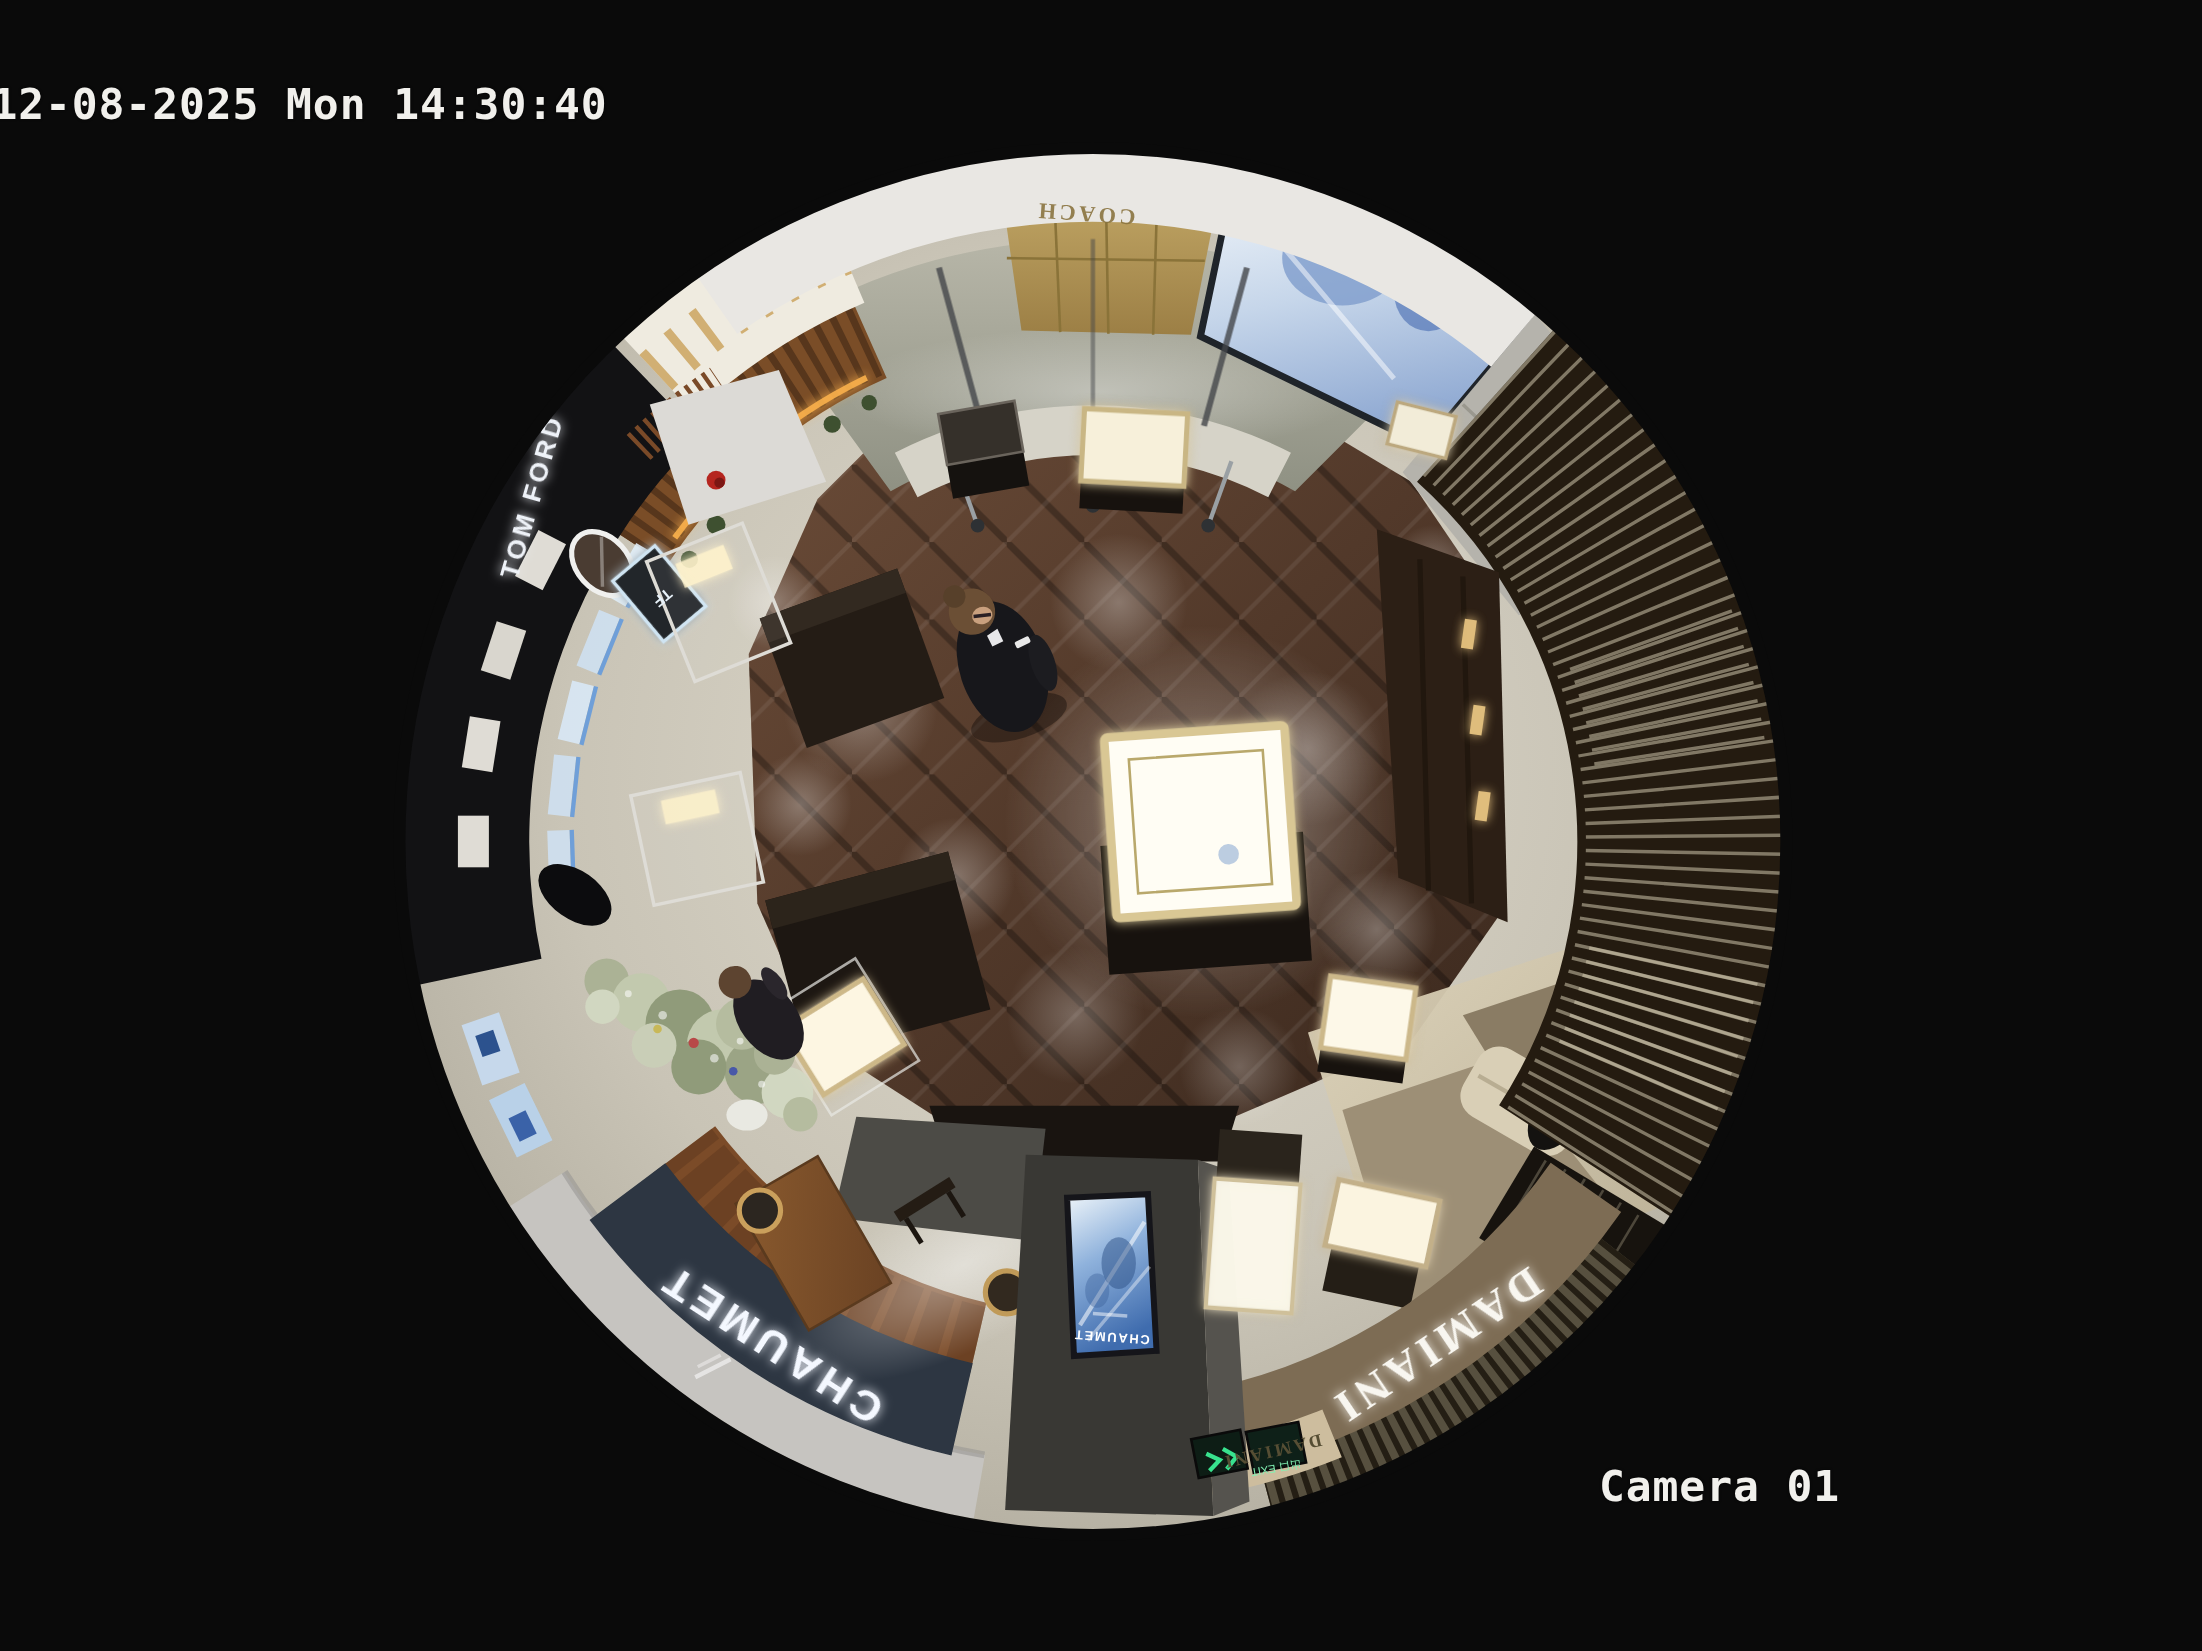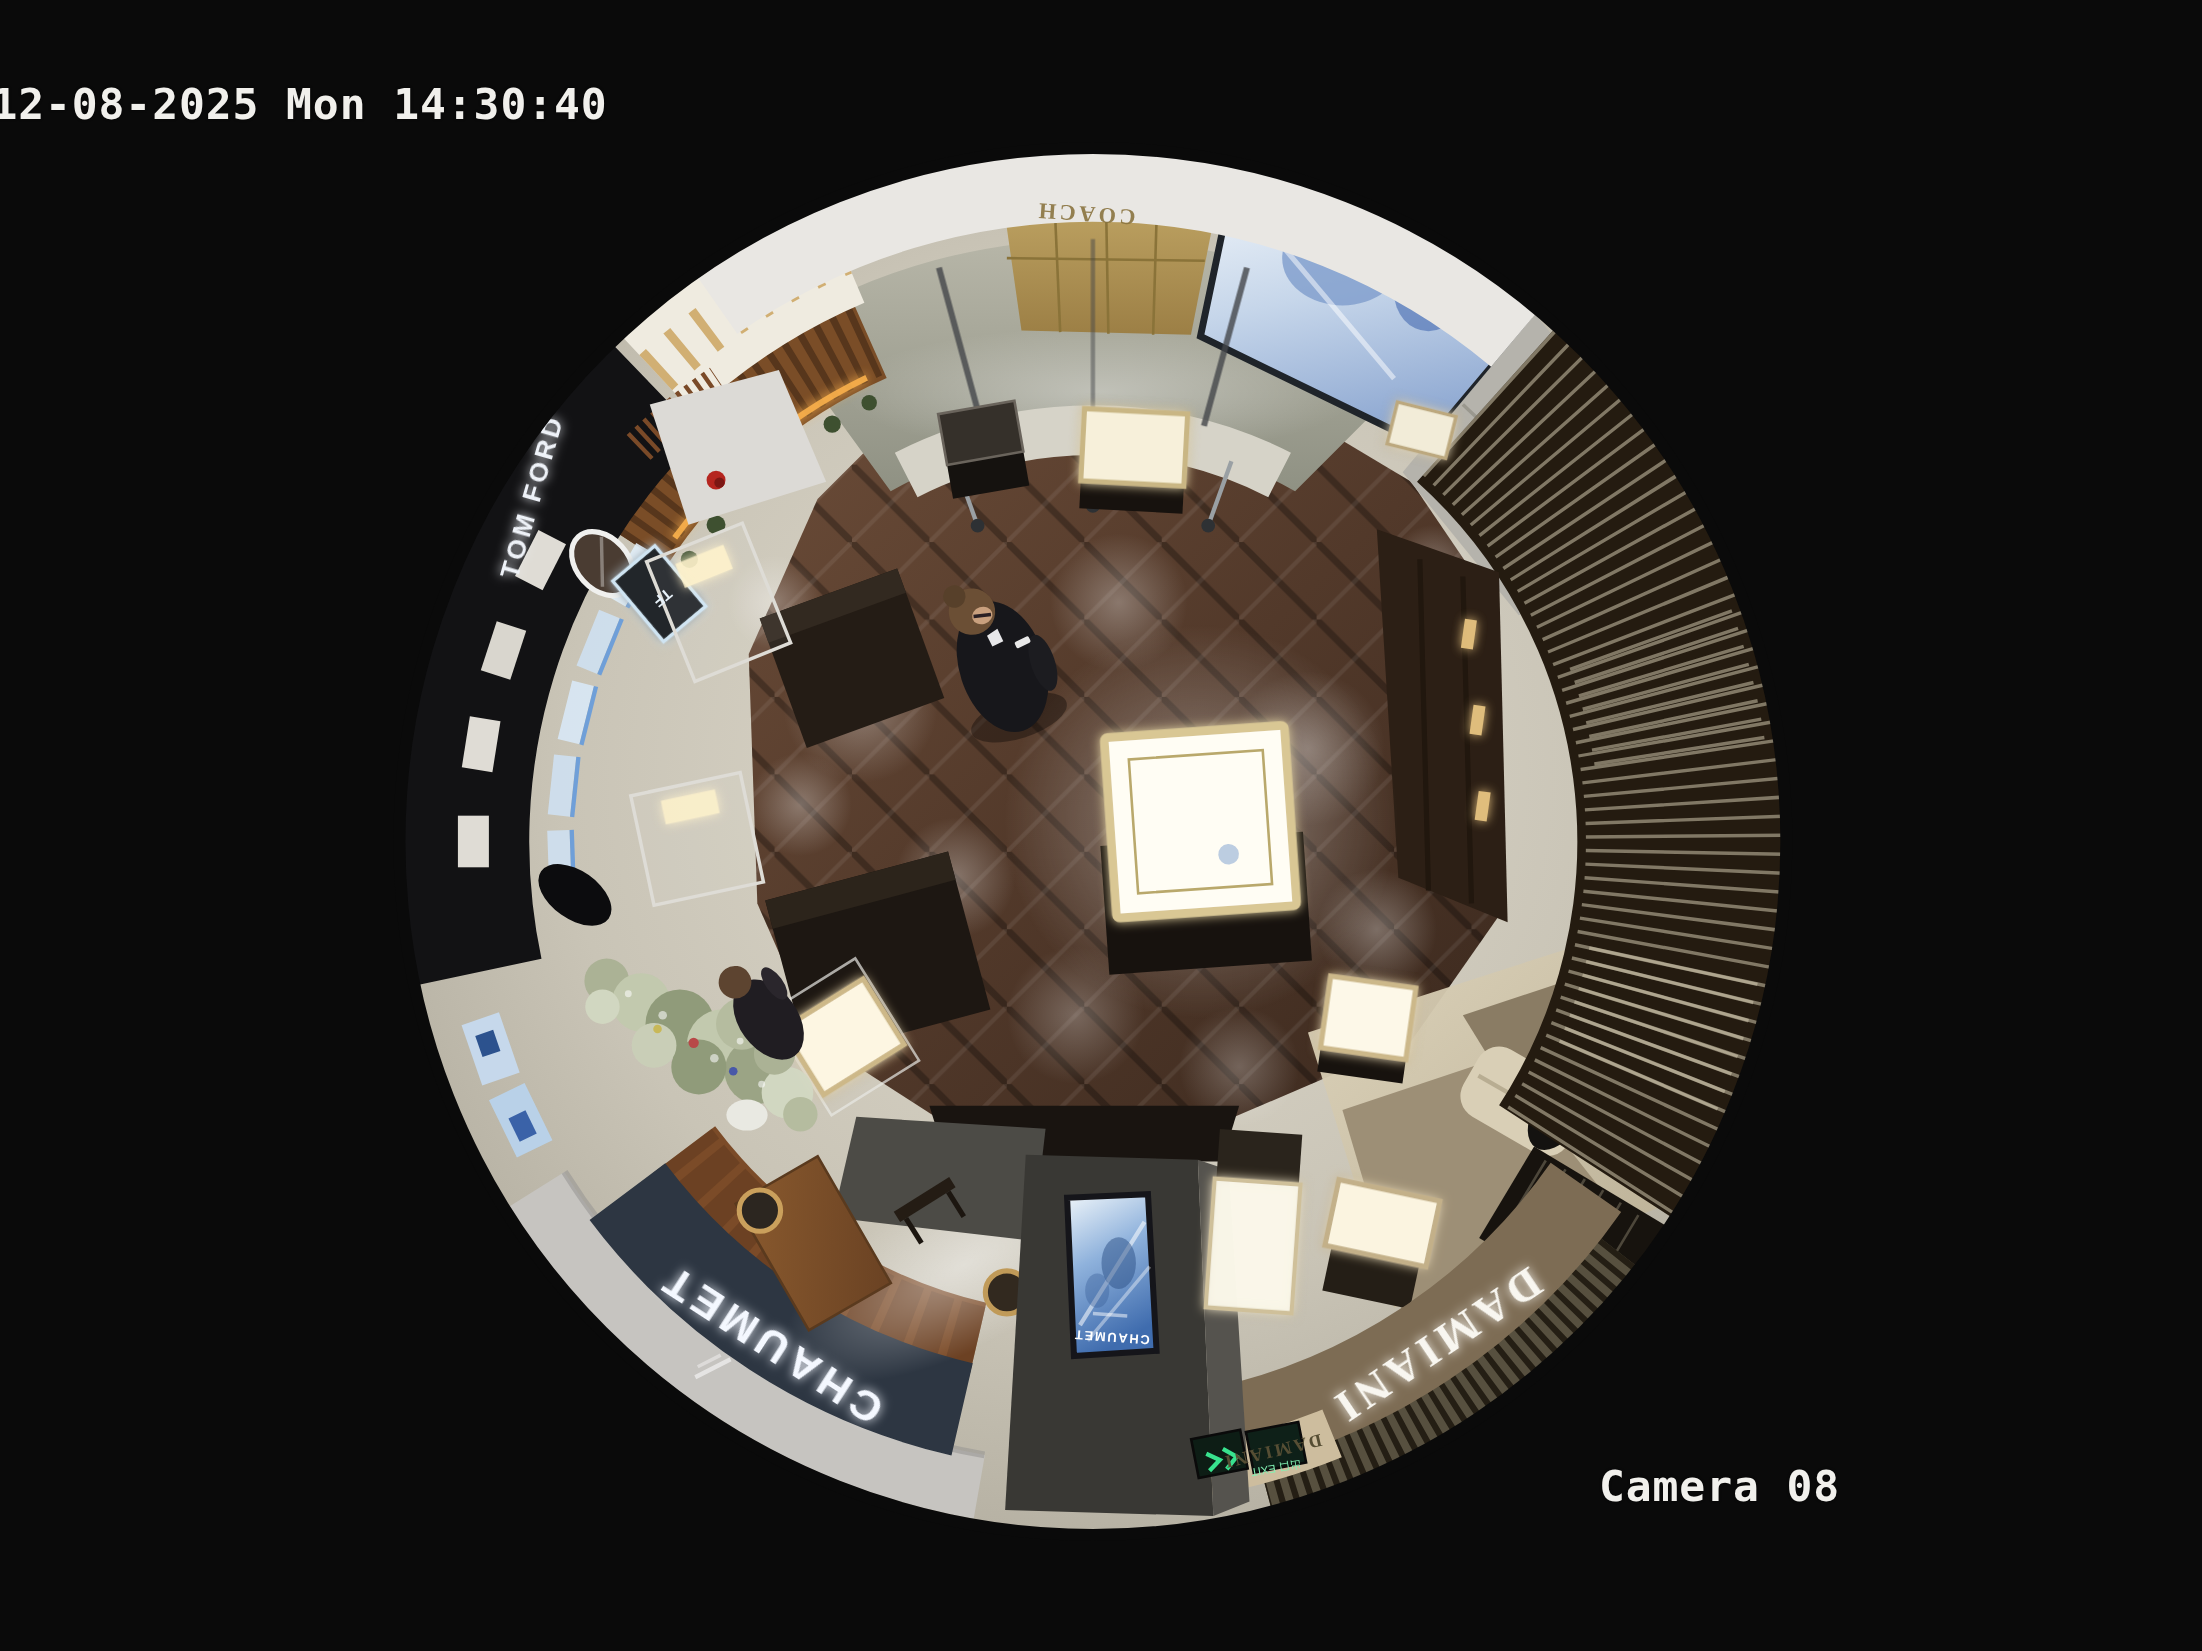--- a/index.html
+++ b/index.html
@@ -443,15 +443,15 @@
         <text class="sign" transform="translate(1292 1549) rotate(184)" text-anchor="middle" font-size="15" letter-spacing="2" fill="#ffffff">CHAUMET</text>
         <text class="serif" transform="translate(1477 1680) rotate(167)" text-anchor="middle" font-size="21" letter-spacing="3" fill="#564e34" font-weight="bold">DAMIANI</text>
         <text transform="translate(1482 1702) rotate(170)" text-anchor="middle" font-size="13" fill="#82f2b4">出口 EXIT</text>
       </g>
     </g>
 
     <circle cx="1270" cy="978" r="806" fill="none" stroke="#0a0a0a" stroke-width="14"></circle>
   </svg>
 
   <div class="osd" id="osd-timestamp">12-08-2025 Mon 14:30:40</div>
-  <div class="osd" id="osd-camera">Camera 08</div>
+  <div class="osd" id="osd-camera">Camera 01</div>
 </div>
 
 
 </body></html>

